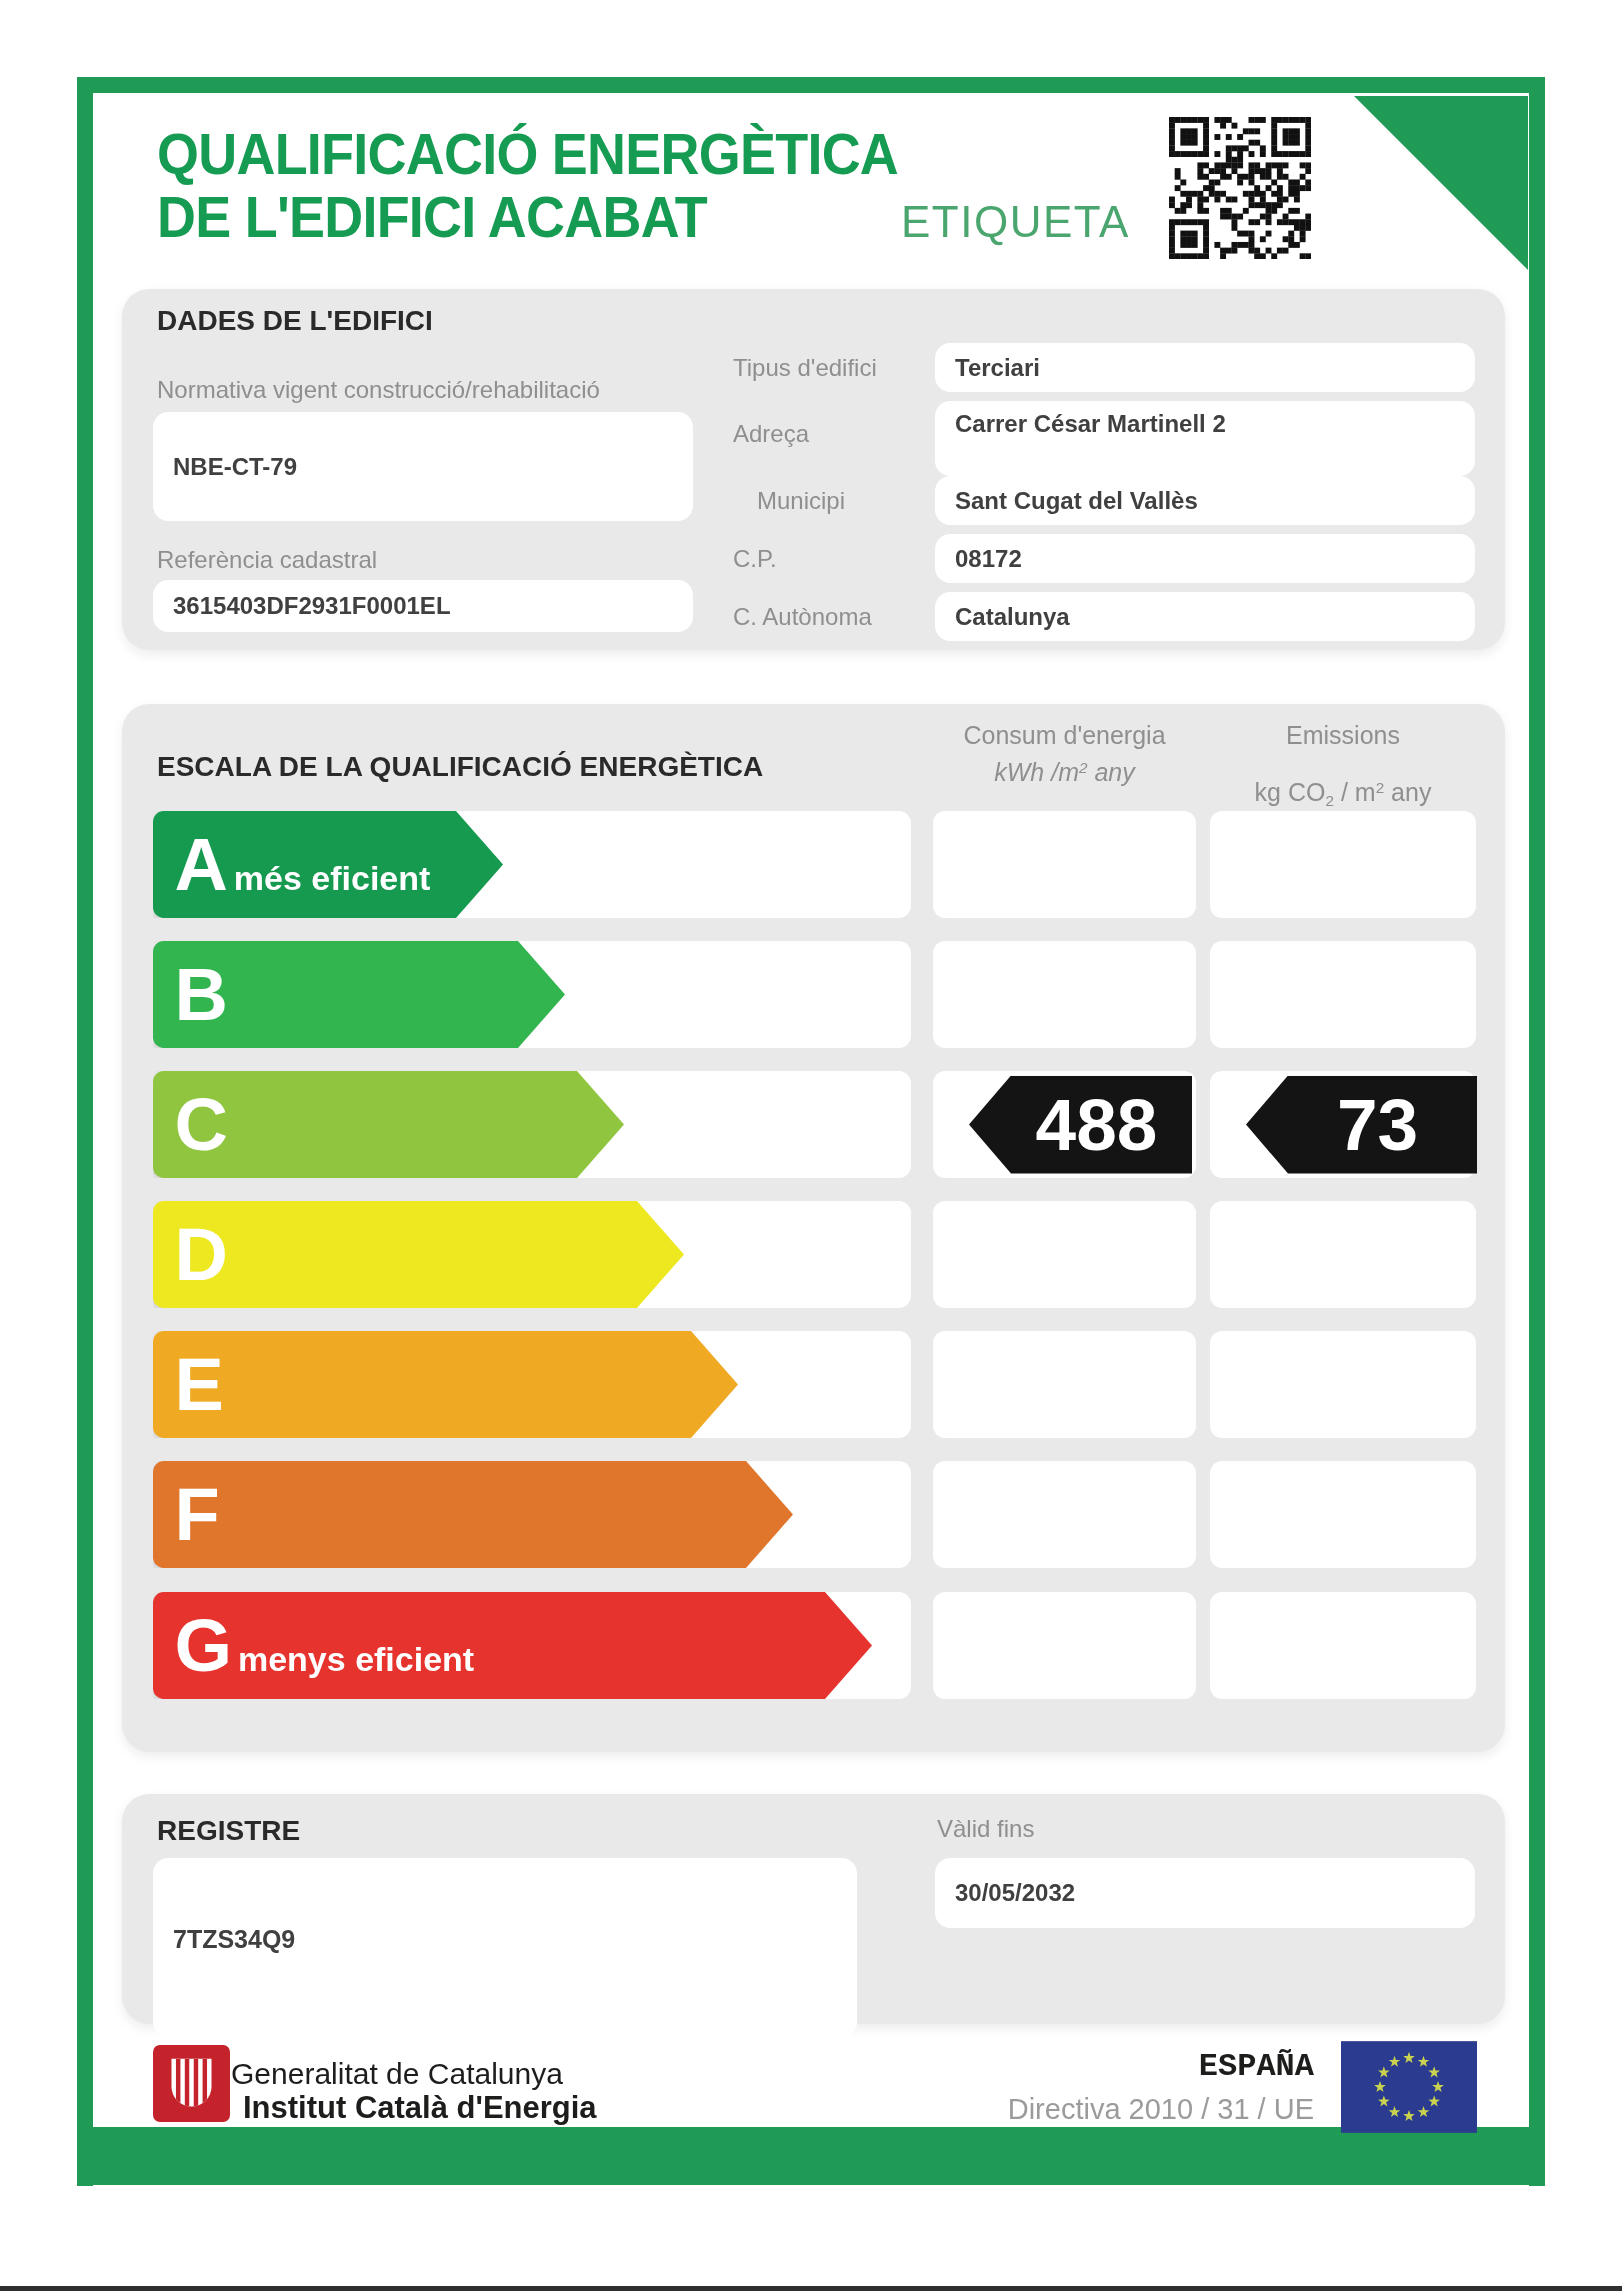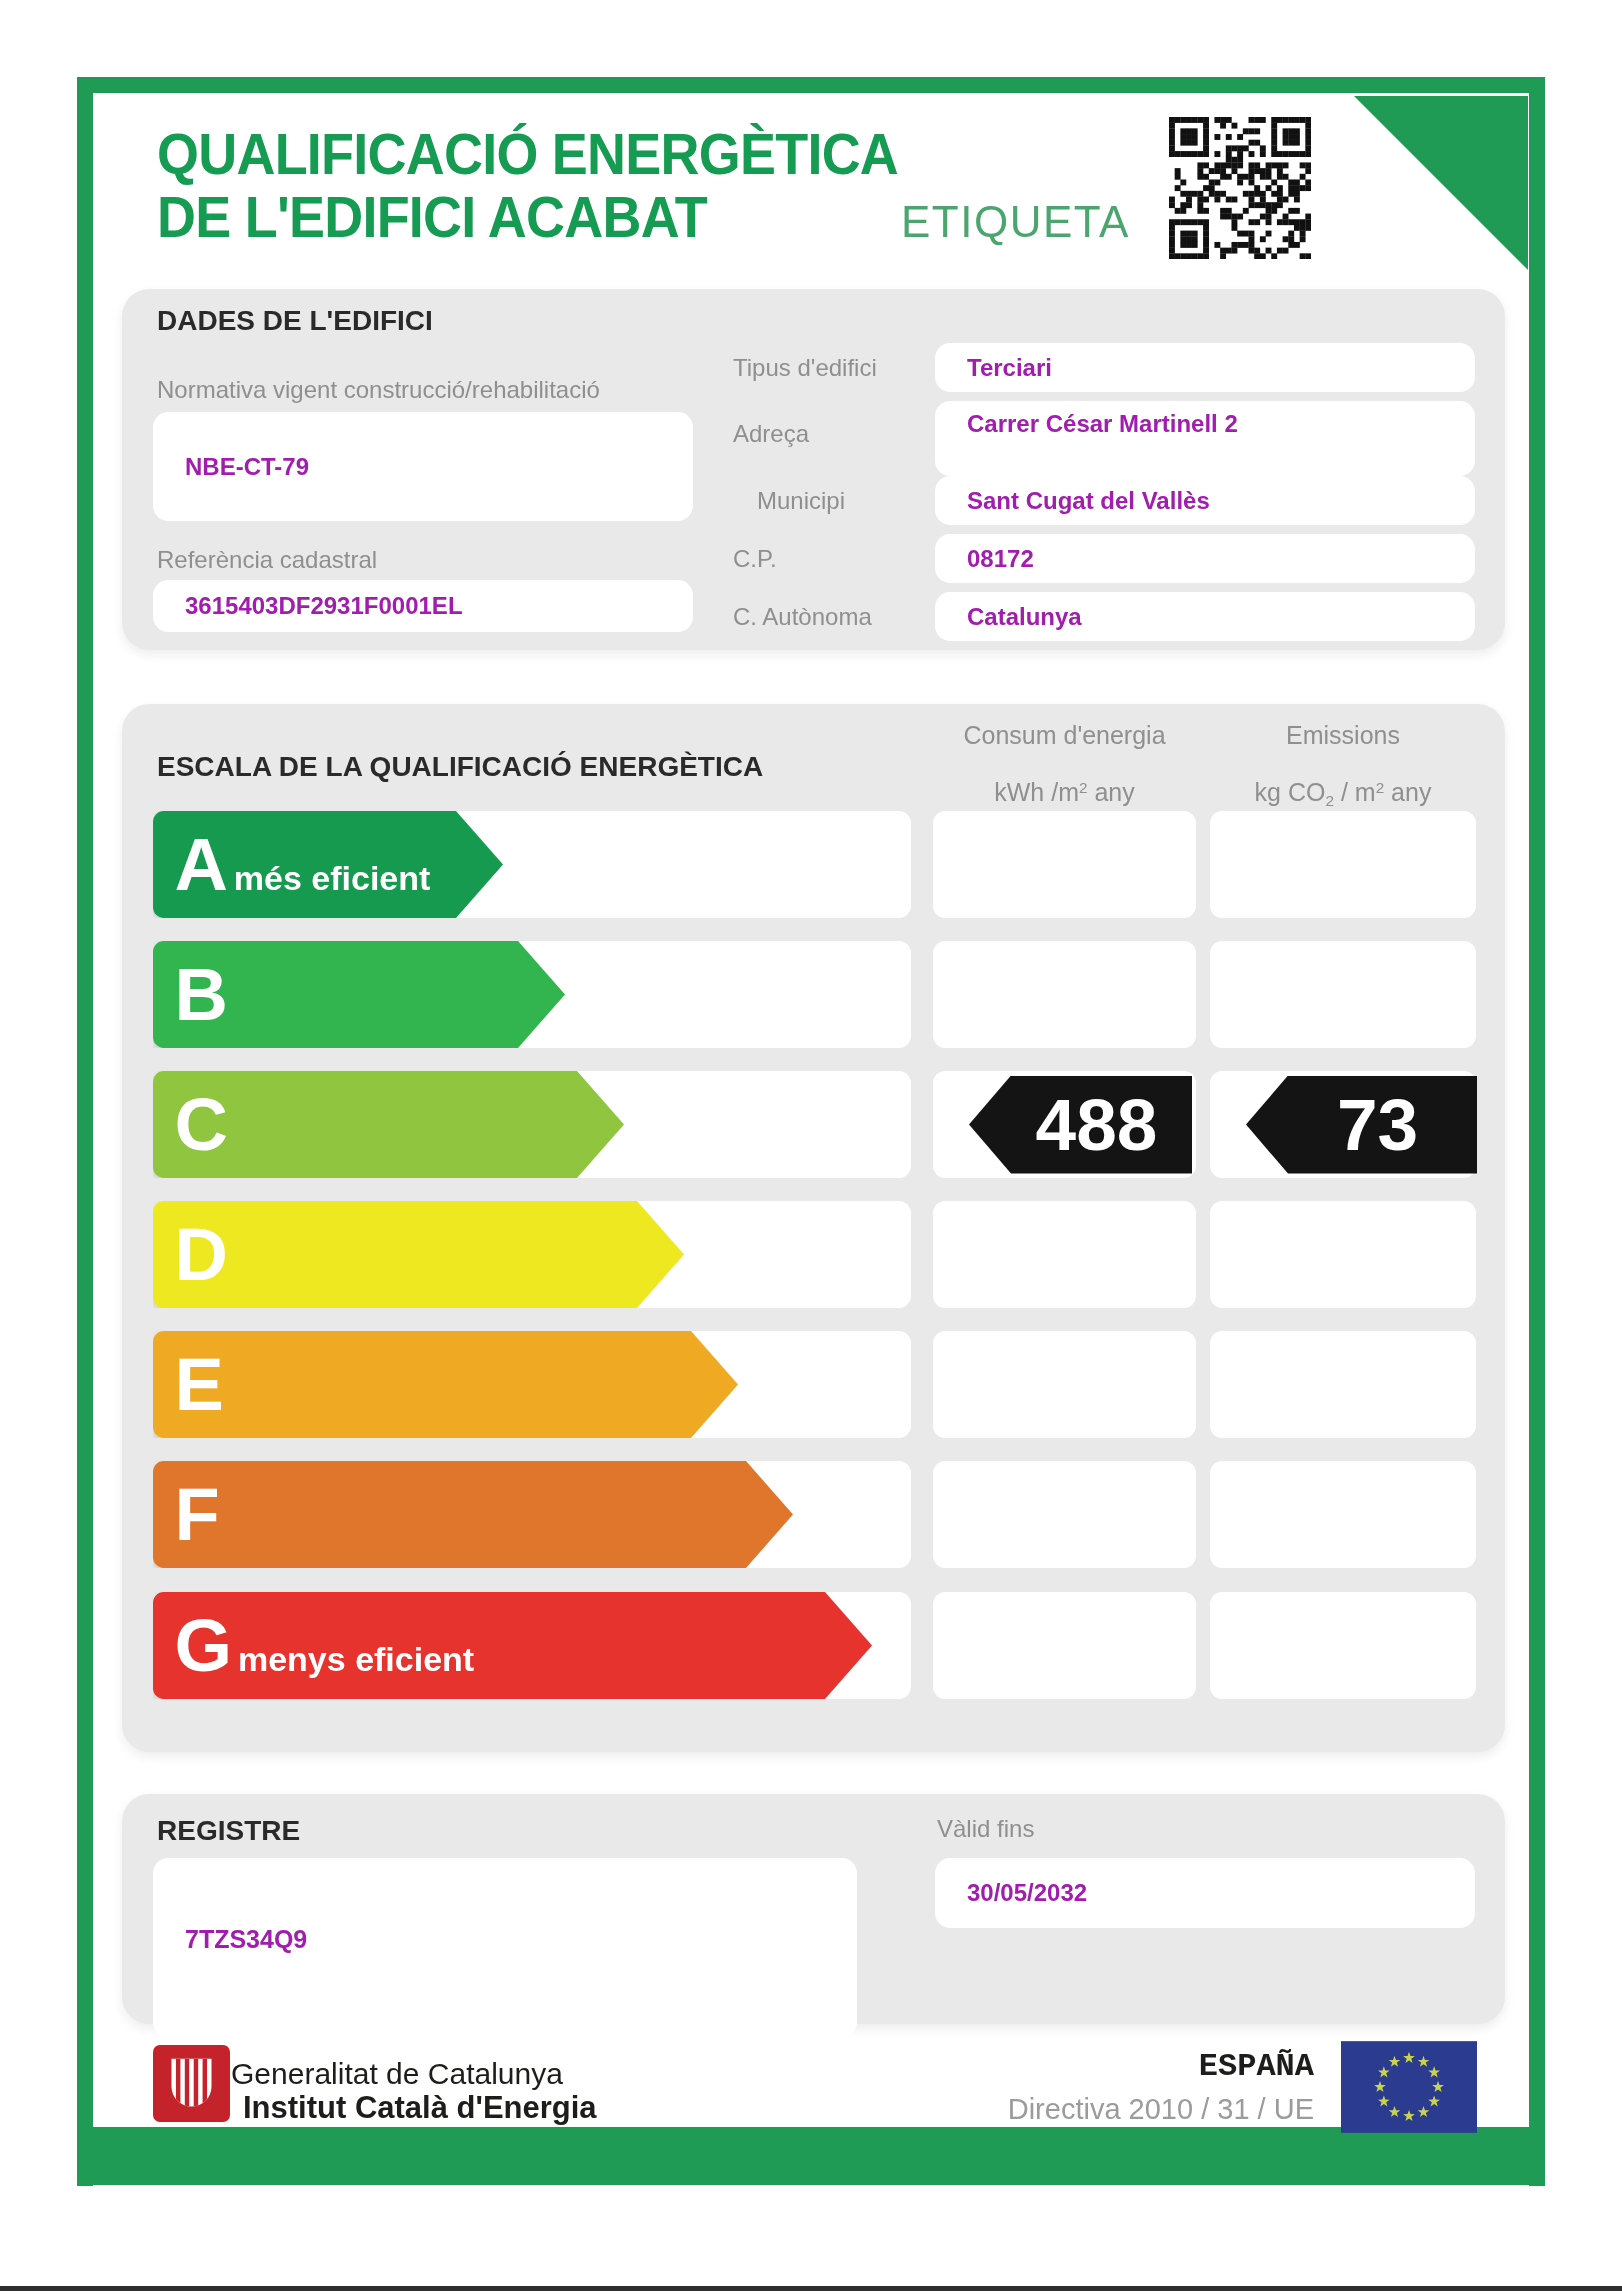--- a/index.html
+++ b/index.html
@@ -14,21 +14,21 @@
   #title{left:157px;top:122px;font-weight:bold;font-size:58px;line-height:1.09;letter-spacing:-0.8px;
         color:var(--title-green,#169B52);transform:scaleX(.93);transform-origin:left top;white-space:nowrap;}
   #etiqueta{left:901px;top:197px;font-size:44px;font-weight:400;letter-spacing:1.5px;
         color:var(--etiqueta-green,#4BA56E);}
   #qr-box{left:1169px;top:117px;width:142px;height:142px;}
   
   .graybox{background:#E9E9E9;border-radius:27.5px;box-shadow:0 4.6px 10.7px rgba(0,0,0,.07);}
   .sect-title{font-size:28px;font-weight:bold;color:#2a2a2a;white-space:nowrap;}
   .lbl{font-size:24px;color:#8F8F8F;white-space:nowrap;}
   .whitebox{background:#fff;border-radius:15.3px;}
-  .val{font-size:24px;font-weight:bold;color:#a21caf;white-space:nowrap;margin-left:12px;}
+  .val{font-size:24px;font-weight:bold;color:#404040;white-space:nowrap;}
   .vcenter{display:flex;align-items:center;}
   .vtop{display:flex;align-items:flex-start;padding-top:9.2px;}
   .pad{padding-left:20px;}
   
   .colhead{font-size:25px;color:#8F8F8F;text-align:center;white-space:nowrap;}
   .colhead .sup{font-size:15.3px;position:relative;top:-8.4px;}
   .colhead .sub{font-size:15.3px;position:relative;top:5.4px;}
   .srow{left:0;width:1622px;height:107px;}
   .cell{position:absolute;top:0;height:107px;background:#fff;border-radius:12.2px;}
   .cell.barcell{left:153px;width:758px;}
@@ -403,21 +403,21 @@
       <span>C. Autònoma</span>
     </div>
   <div class="abs whitebox vcenter" style="left:935px;top:592px;width:540px;height:49px;">
     <span class="val pad">Catalunya</span>
   </div>
 
   <div class="abs graybox" style="left:122px;top:704px;width:1383px;height:1048px;"></div>
   <div class="abs sect-title" style="left:157px;top:751px;">ESCALA DE LA QUALIFICACIÓ ENERGÈTICA</div>
   <div class="abs colhead" style="left:933px;top:721px;width:263px;">
     <div>Consum d'energia</div>
-    <div style="margin-top:28px;">
+    <div style="margin-top:8px;font-style:italic;">
       <span>kWh /m</span><span class="sup">2</span><span> any</span>
     </div>
   </div>
   <div class="abs colhead" style="left:1210px;top:721px;width:266px;">
     <div>Emissions</div>
     <div style="margin-top:28px;">
       <span>kg CO</span><span class="sub">2</span><span> / m</span><span class="sup">2</span><span> any</span>
     </div>
   </div>
 

